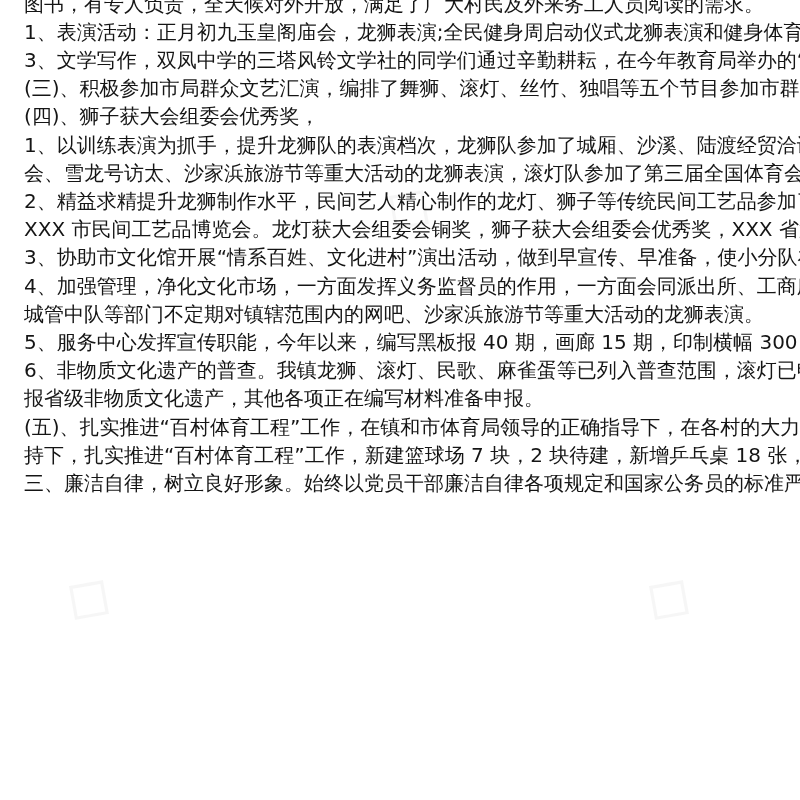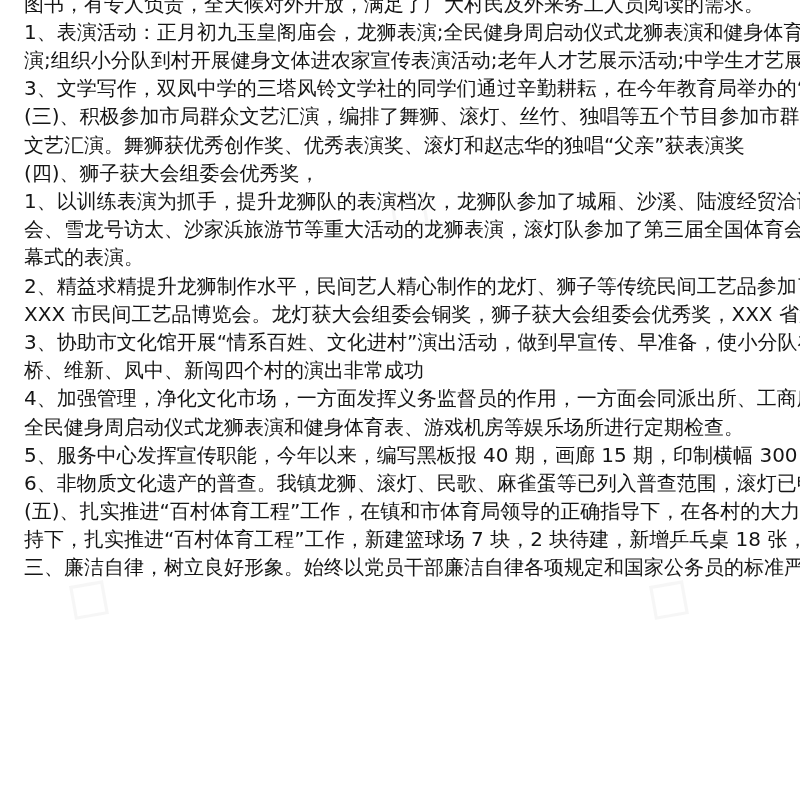--- a/index.html
+++ b/index.html
@@ -60,33 +60,30 @@
 <body>
 
 <div class="page">
   <div class="watermark" style="left:60px; top:560px;">◇</div>
   <div class="watermark" style="left:380px; top:170px;">◇</div>
   <div class="watermark" style="left:640px; top:560px;">◇</div>
 
   <ul class="lines">
     <li class="line">图书，有专人负责，全天候对外开放，满足了广大村民及外来务工人员阅读的需求。</li>
     <li class="line justify">1、表演活动：正月初九玉皇阁庙会，龙狮表演;全民健身周启动仪式龙狮表演和健身体育表</li>
-    <li class="line justify">演;组织小分队到村开展健身文体进农家宣传表演活动;老年人才艺展示活动;中学生才艺展</li>
     <li class="line justify">3、文学写作，双凤中学的三塔风铃文学社的同学们通过辛勤耕耘，在今年教育局举办的“我</li>
     <li class="line justify">(三)、积极参加市局群众文艺汇演，编排了舞狮、滚灯、丝竹、独唱等五个节目参加市群众</li>
-    <li class="line">文艺汇演。舞狮获优秀创作奖、优秀表演奖、滚灯和赵志华的独唱“父亲”获表演奖</li>
     <li class="line">(四)、狮子获大会组委会优秀奖，</li>
     <li class="line justify">1、以训练表演为抓手，提升龙狮队的表演档次，龙狮队参加了城厢、沙溪、陆渡经贸洽谈</li>
     <li class="line justify">会、雪龙号访太、沙家浜旅游节等重大活动的龙狮表演，滚灯队参加了第三届全国体育会闭</li>
-    <li class="line">幕式的表演。</li>
     <li class="line justify">2、精益求精提升龙狮制作水平，民间艺人精心制作的龙灯、狮子等传统民间工艺品参加了</li>
     <li class="line justify">XXX 市民间工艺品博览会。龙灯获大会组委会铜奖，狮子获大会组委会优秀奖，XXX 省第 xx</li>
     <li class="line justify">3、协助市文化馆开展“情系百姓、文化进村”演出活动，做到早宣传、早准备，使小分队在黄</li>
-    <li class="line">桥、维新、凤中、新闯四个村的演出非常成功</li>
     <li class="line justify">4、加强管理，净化文化市场，一方面发挥义务监督员的作用，一方面会同派出所、工商所、</li>
-    <li class="line">全民健身周启动仪式龙狮表演和健身体育表、游戏机房等娱乐场所进行定期检查。</li>
+    <li class="line">城管中队等部门不定期对镇辖范围内的网吧、沙家浜旅游节等重大活动的龙狮表演。</li>
     <li class="line justify">5、服务中心发挥宣传职能，今年以来，编写黑板报 40 期，画廊 15 期，印制横幅 300 多条，</li>
     <li class="line justify">6、非物质文化遗产的普查。我镇龙狮、滚灯、民歌、麻雀蛋等已列入普查范围，滚灯已申</li>
+    <li class="line">报省级非物质文化遗产，其他各项正在编写材料准备申报。</li>
     <li class="line justify">(五)、扎实推进“百村体育工程”工作，在镇和市体育局领导的正确指导下，在各村的大力支</li>
     <li class="line justify">持下，扎实推进“百村体育工程”工作，新建篮球场 7 块，2 块待建，新增乒乓桌 18 张，基本</li>
     <li class="line justify">三、廉洁自律，树立良好形象。始终以党员干部廉洁自律各项规定和国家公务员的标准严格</li>
   </ul>
 </div>
 
 </body></html>

